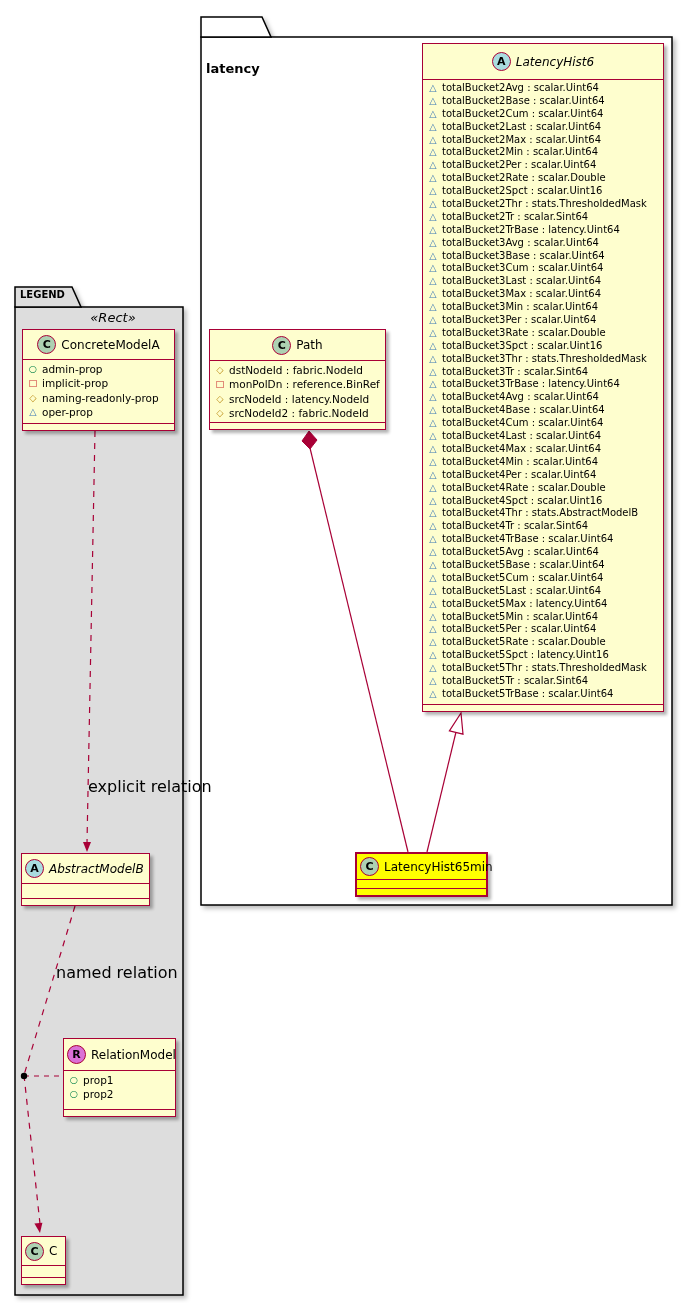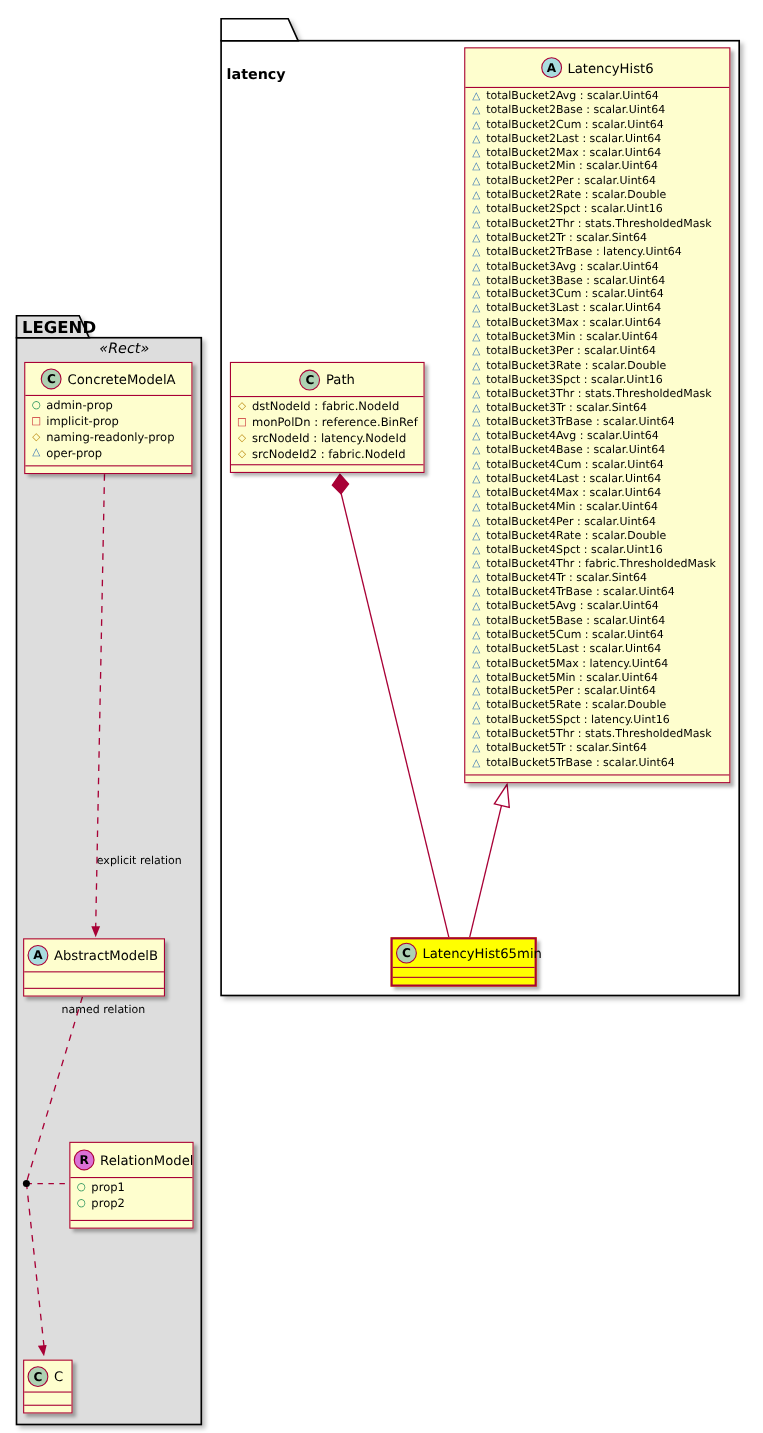--- a/index.html
+++ b/index.html
@@ -12,35 +12,35 @@
                 border-bottom:1px solid #A80036;flex:0 0 auto;}
   .class-header.no-sep{border-bottom:none;}
   .class-header.left{justify-content:flex-start;padding-left:3px;}
   .class-icon{width:17px;height:17px;border-radius:50%;border:1px solid #A80036;
               display:flex;align-items:center;justify-content:center;
               font-weight:bold;font-size:11px;flex:0 0 auto;font-style:normal;}
   .icon-A{background:#A9DCDF;}
   .icon-C{background:#ADD1B2;}
   .icon-R{background:#DA70D6;}
   .class-title{font-size:12px;white-space:nowrap;}
-  .title-italic{}
+  .title-italic{font-style:italic;}
   .attrs{padding:2px 0 2px 0;flex:0 0 auto;}
   .attr-row{display:flex;align-items:center;gap:4px;padding:0 5px;white-space:nowrap;}
   .attrs.dense .attr-row{line-height:12.9px;height:12.9px;font-size:10px;}
   .attrs.normal .attr-row{line-height:14.3px;height:14.3px;font-size:10.5px;}
   .vi{font-size:9.5px;width:10px;text-align:center;flex:0 0 auto;}
   .vi-circle{color:#038048;}
   .vi-square{color:#C82930;}
   .vi-diamond{color:#B8860B;}
   .vi-triangle{color:#3A77B5;}
   .empty-sec{height:6px;border-top:1px solid #A80036;flex:0 0 auto;}
   .empty-sec.grow{margin-top:auto;}
-  .pkg-label{position:absolute;z-index:3;font-weight:bold;font-size:15px;white-space:nowrap;}
+  .pkg-label{position:absolute;z-index:3;font-weight:bold;font-size:10px;white-space:nowrap;}
   .stereotype{position:absolute;z-index:3;font-style:italic;font-size:13px;text-align:center;}
-  .edge-label{position:absolute;z-index:3;font-size:10px;white-space:nowrap;}
+  .edge-label{position:absolute;z-index:3;font-size:16px;white-space:nowrap;}
   .yellow{background:#FFFF00;border-width:2px;}
   
   #cls-latencyHist6{left:422px;top:43px;width:242px;height:669px;}
   #cls-latencyHist6 .class-header{height:35px;}
   #cls-path{left:209px;top:329px;width:177px;height:101px;}
   #cls-path .class-header{height:30px;}
   #cls-hist65{left:355px;top:852px;width:133px;height:45px;}
   #cls-hist65 .class-header{height:25px;}
   #cls-concrete{left:22px;top:329px;width:153px;height:102px;}
   #cls-concrete .class-header{height:29px;}
@@ -181,21 +181,21 @@
         <div class="attr-row">
           <span class="vi vi-triangle">△</span>
           <span>totalBucket3Thr : stats.ThresholdedMask</span>
         </div>
         <div class="attr-row">
           <span class="vi vi-triangle">△</span>
           <span>totalBucket3Tr : scalar.Sint64</span>
         </div>
         <div class="attr-row">
           <span class="vi vi-triangle">△</span>
-          <span>totalBucket3TrBase : scalar.Uint64</span>
+          <span>totalBucket3TrBase : latency.Uint64</span>
         </div>
         <div class="attr-row">
           <span class="vi vi-triangle">△</span>
           <span>totalBucket4Avg : scalar.Uint64</span>
         </div>
         <div class="attr-row">
           <span class="vi vi-triangle">△</span>
           <span>totalBucket4Base : scalar.Uint64</span>
         </div>
         <div class="attr-row">
@@ -221,21 +221,21 @@
         <div class="attr-row">
           <span class="vi vi-triangle">△</span>
           <span>totalBucket4Rate : scalar.Double</span>
         </div>
         <div class="attr-row">
           <span class="vi vi-triangle">△</span>
           <span>totalBucket4Spct : scalar.Uint16</span>
         </div>
         <div class="attr-row">
           <span class="vi vi-triangle">△</span>
-          <span>totalBucket4Thr : fabric.ThresholdedMask</span>
+          <span>totalBucket4Thr : stats.AbstractModelB</span>
         </div>
         <div class="attr-row">
           <span class="vi vi-triangle">△</span>
           <span>totalBucket4Tr : scalar.Sint64</span>
         </div>
         <div class="attr-row">
           <span class="vi vi-triangle">△</span>
           <span>totalBucket4TrBase : scalar.Uint64</span>
         </div>
         <div class="attr-row">
@@ -381,15 +381,15 @@
   <div class="uml-class" id="cls-c">
     <div class="class-header left no-sep">
       <span class="class-icon icon-C">C</span>
       <span class="class-title">C</span>
     </div>
     <div class="empty-sec"></div>
     <div class="empty-sec grow"></div>
   </div>
 
   <div class="edge-label" style="left:88px;top:777px;">explicit relation</div>
-  <div class="edge-label" style="left:56px;top:913px;">named relation</div>
+  <div class="edge-label" style="left:56px;top:963px;">named relation</div>
 
 </div>
 
 </body></html>

